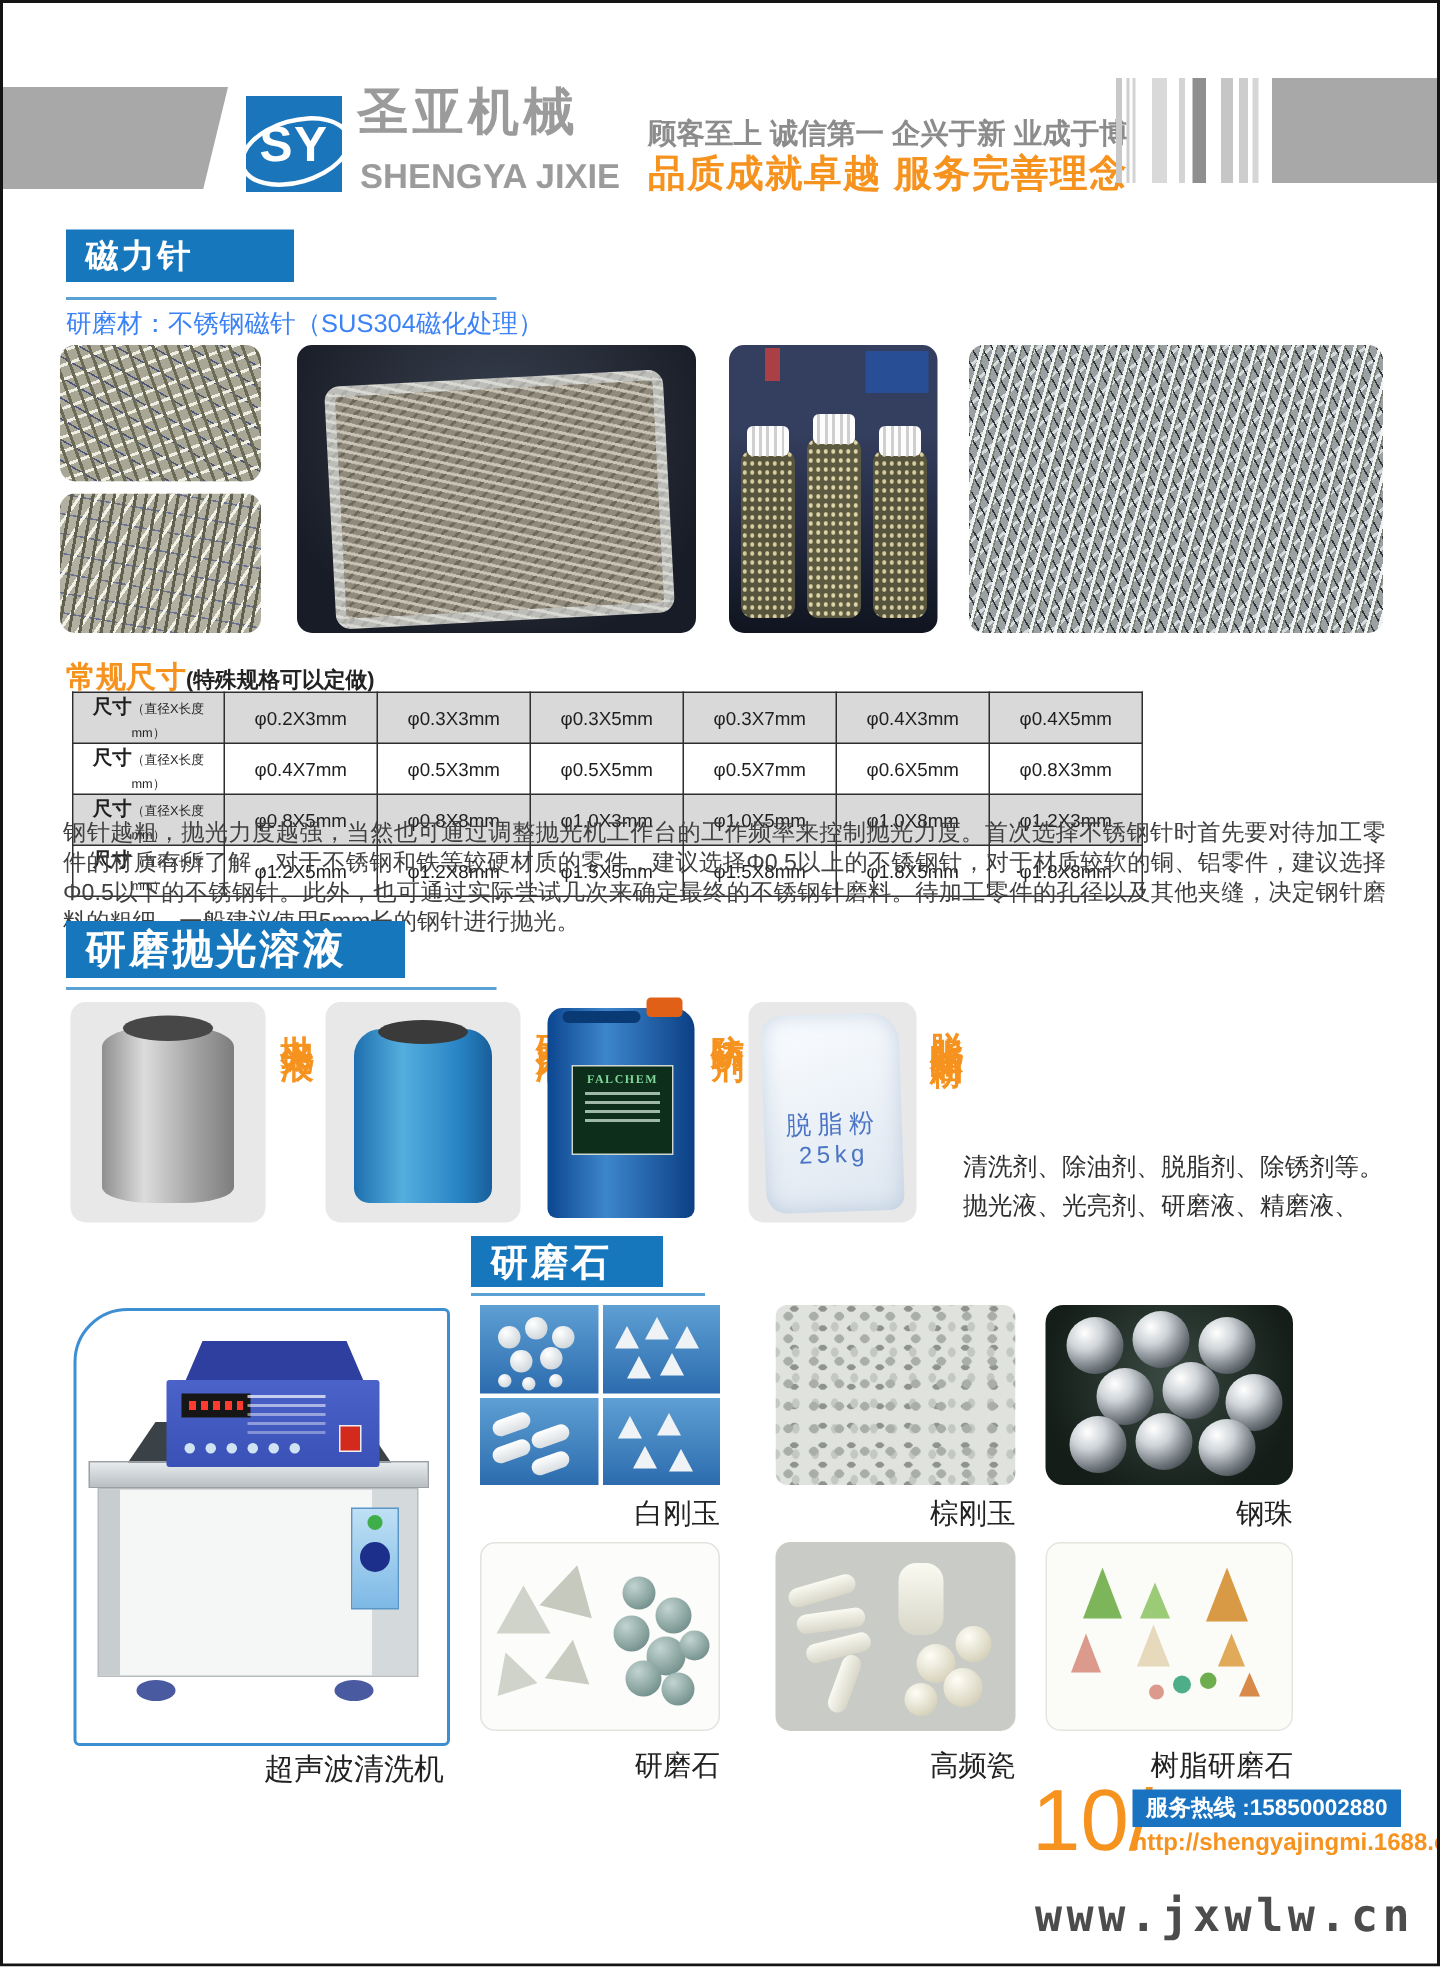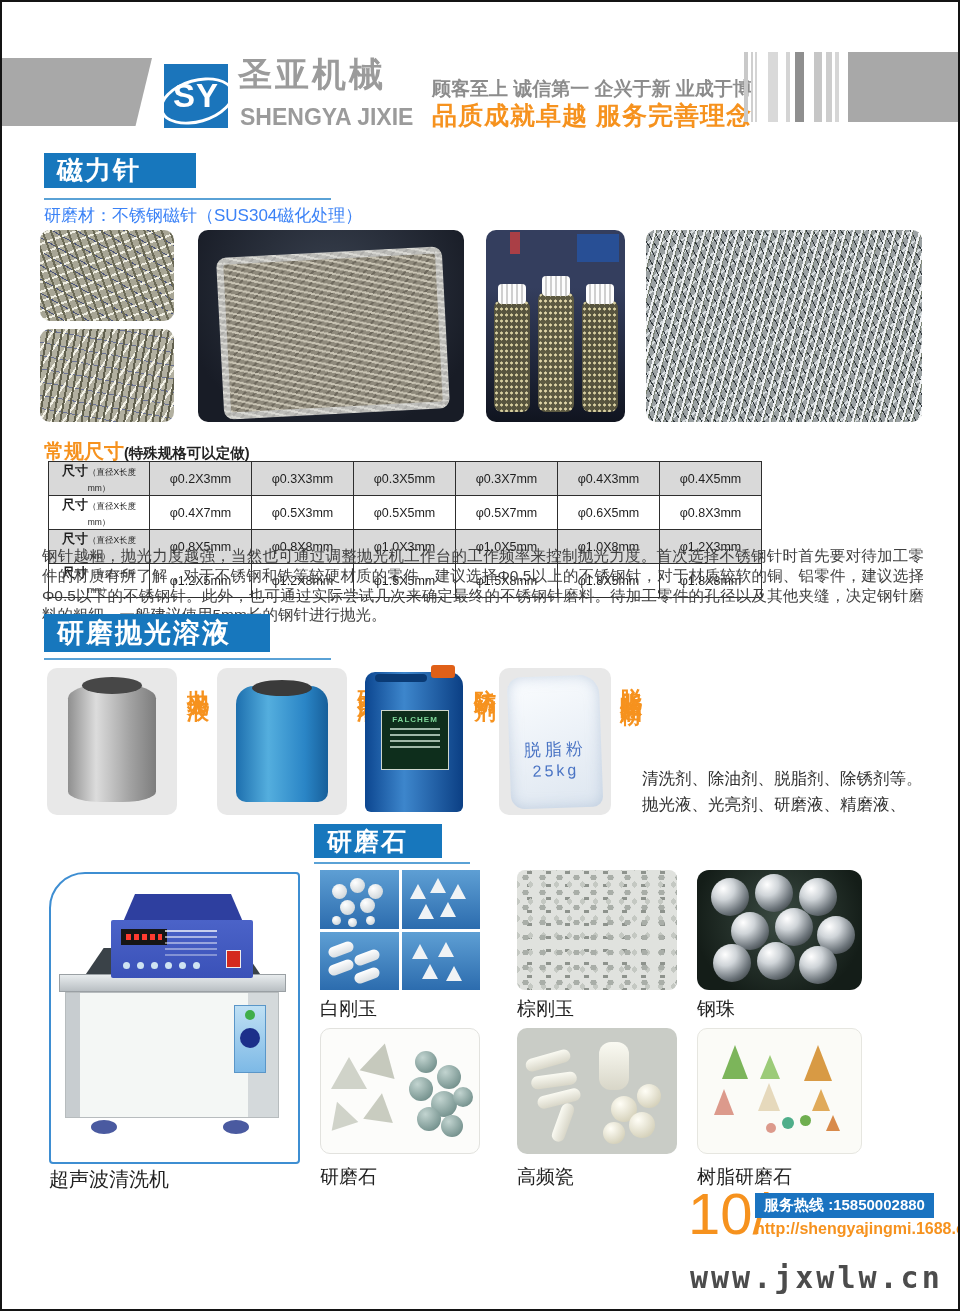--- a/index.html
+++ b/index.html
@@ -63,36 +63,36 @@
   .vlabel{writing-mode:vertical-rl;color:#f6921e;font-weight:bold;font-size:22px;letter-spacing:4px;}
   .barrel-gray{position:absolute;left:21px;top:16px;width:88px;height:118px;
      background:linear-gradient(90deg,#8f8f8f,#dcdcdc 32%,#a3a3a3 70%,#7d7d7d);
      border-radius:42% 42% 38% 38% / 12% 12% 9% 9%;}
   .barrel-gray .lid{position:absolute;left:14px;top:-7px;width:60px;height:17px;background:#474747;border-radius:50%;}
   .barrel-blue{position:absolute;left:19px;top:18px;width:92px;height:116px;
      background:linear-gradient(90deg,#1d6fae,#54aede 35%,#2a85c6 75%,#175f9a);
      border-radius:18px 18px 10px 10px;}
   .barrel-blue .lid{position:absolute;left:16px;top:-6px;width:60px;height:16px;background:#3a3a3a;border-radius:50%;}
   .can{position:absolute;left:1px;top:4px;width:98px;height:140px;border-radius:10px 14px 6px 6px;
-     background:linear-gradient(90deg,#0c4690,#3d86cc 40%,#0b3f84);}
+     background:linear-gradient(90deg,#0c4690,#3d86cc 40%,#0b3f84);font-family:Liberation Serif, serif;}
   .can .cap{position:absolute;top:-7px;right:8px;width:24px;height:13px;background:#e06018;border-radius:3px;}
   .can .handle{position:absolute;top:2px;left:10px;width:52px;height:8px;background:#0a3a74;border-radius:4px;}
   .can .label{position:absolute;left:16px;top:38px;width:66px;height:58px;background:#0e2e1c;border:1px solid #cfd8ce;}
   .can .label i{display:block;height:2px;background:#9fb8a8;margin:4px 8px 0 8px;}
   .can .brand{display:block;text-align:center;color:#7fd89a;font-size:8px;font-weight:bold;margin-top:4px;letter-spacing:1px;}
   .bag{position:absolute;left:10px;top:8px;width:92px;height:132px;transform:rotate(-2deg);
      background:linear-gradient(160deg,#fbfdff,#e9eff6 60%,#dde6f0);
      border-radius:14px 20px 10px 14px;box-shadow:inset 0 0 14px rgba(160,180,205,.55);}
   .bag .t1{position:absolute;left:0;width:100%;top:62px;text-align:center;color:#4a74c4;
      font-size:17px;letter-spacing:4px;}
   .bag .t2{position:absolute;left:0;width:100%;top:86px;text-align:center;color:#4a74c4;
      font-size:16px;letter-spacing:3px;}
 
   
-  .stone-label{font-size:19px;color:#222;text-align:left;}
+  .stone-label{font-size:19px;color:#222;text-align:right;}
   .machine-box{border:2px solid #3e8ed2;border-radius:36px 4px 4px 4px;background:#fff;}
   .sphere{position:absolute;width:38px;height:38px;border-radius:50%;
      background:radial-gradient(circle at 32% 28%,#ffffff,#cfd4d8 30%,#6e767c 65%,#2f3538 92%);}
   .gtri,.wtri,.ctri{position:absolute;width:0;height:0;border-left:18px solid transparent;
      border-right:18px solid transparent;border-bottom:32px solid #d0d3c9;}
   .wtri{border-left-width:8px;border-right-width:8px;border-bottom:15px solid #f0f3f5;}
   .dot{position:absolute;width:15px;height:15px;border-radius:50%;
      background:radial-gradient(circle at 35% 30%,#fff,#cfd6da 78%);}
   .wcap{position:absolute;width:26px;height:11px;border-radius:6px;
      background:linear-gradient(#fff,#d9dee2);transform:rotate(-20deg);}
@@ -136,21 +136,21 @@
     <i style="width:2px;background:#d4d4d4;margin-right:11px;"></i>
     <i style="width:10px;background:#d9d9d9;margin-right:8px;"></i>
     <i style="width:4px;background:#d4d4d4;margin-right:5px;"></i>
     <i style="width:9px;background:#8f8f8f;margin-right:10px;"></i>
     <i style="width:8px;background:#c6c6c6;margin-right:4px;"></i>
     <i style="width:6px;background:#cdcdcd;margin-right:3px;"></i>
     <i style="width:4px;background:#d6d6d6;"></i>
   </div>
   <div class="abs grayblock"></div>
 
-  <div class="abs sec-box" style="left:42px;top:151px;width:152px;height:35px;font-size:26px;">磁力针</div>
+  <div class="abs sec-box" style="left:42px;top:151px;width:152px;height:35px;font-size:22px;">磁力针</div>
   <div class="abs sec-line" style="left:42px;top:196px;width:287px;"></div>
   <div class="abs" style="left:42px;top:202px;font-size:17px;color:#3b82f6;">研磨材：不锈钢磁针（SUS304磁化处理）</div>
 
   <div class="abs photo tex-pins-a" style="left:38px;top:228px;width:134px;height:91px;"></div>
   <div class="abs photo tex-pins-b" style="left:38px;top:327px;width:134px;height:93px;"></div>
   <div class="abs photo" style="left:196px;top:228px;width:266px;height:192px;background:radial-gradient(circle at 50% 30%,#39414f,#181c26 80%);">
     <div class="tex-pins-tray" style="position:absolute;left:22px;top:22px;width:212px;height:148px;border:7px solid rgba(235,240,245,.5);border-radius:10px;transform:rotate(-3deg);"></div>
   </div>
   <div class="abs photo" style="left:484px;top:228px;width:139px;height:192px;background:linear-gradient(180deg,#343e5e 0 30%,#10141f);">
     <div style="position:absolute;right:6px;top:4px;width:42px;height:28px;background:#2456a8;opacity:.75;"></div>

